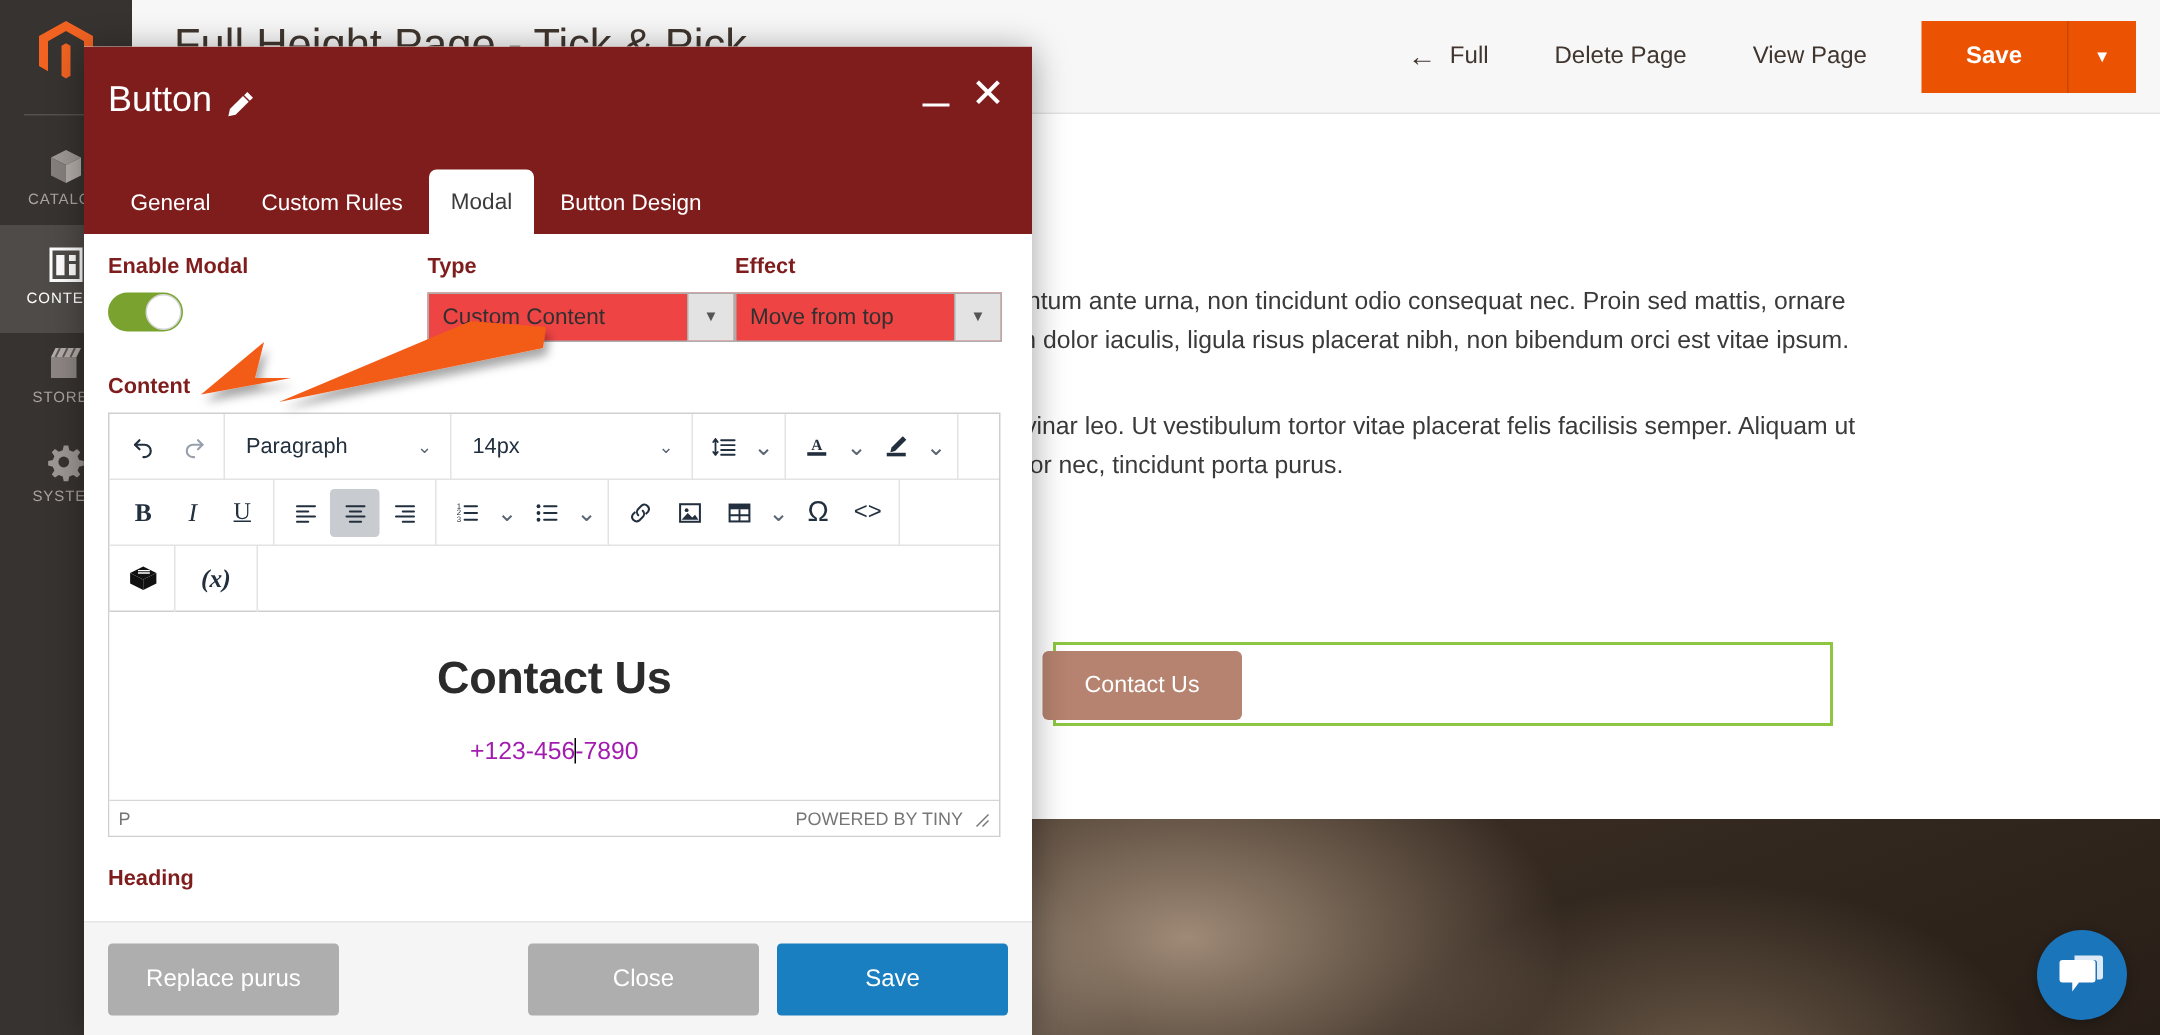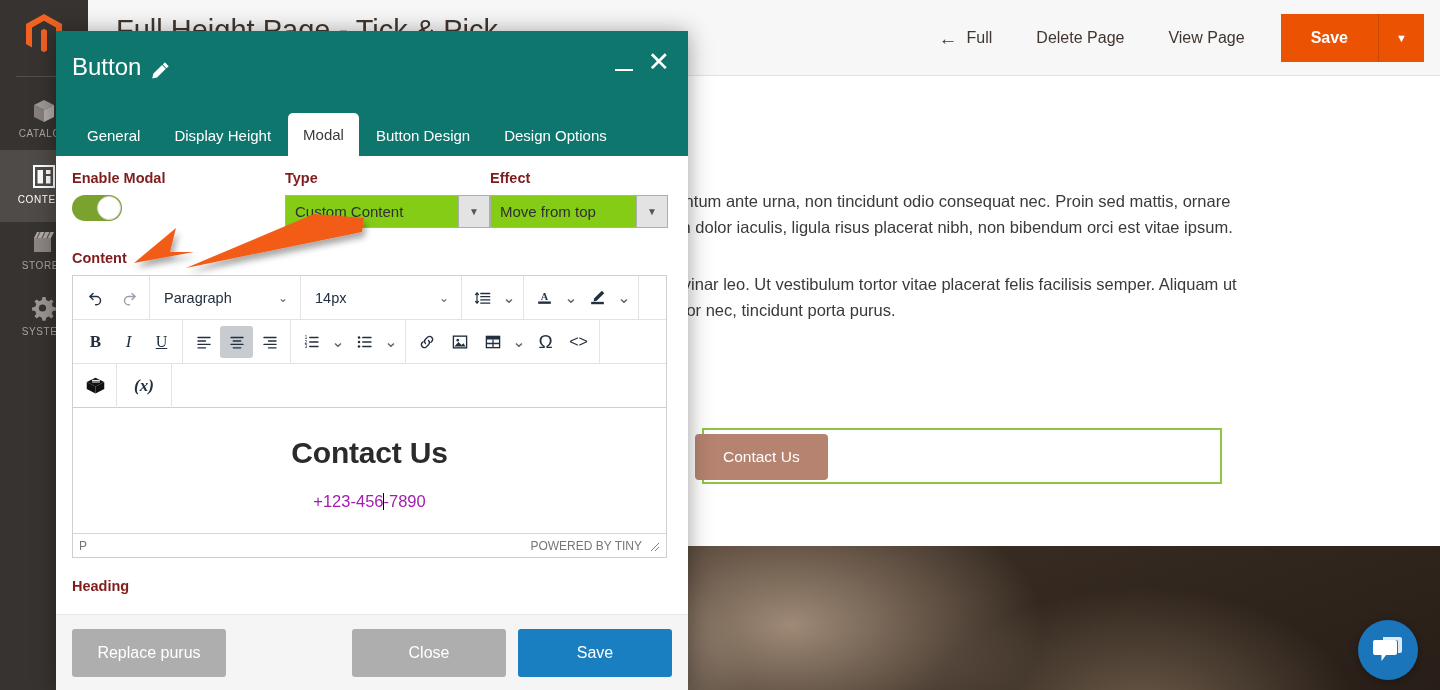--- a/index.html
+++ b/index.html
@@ -110,21 +110,21 @@
   }
 
   
   .modal {
     position: absolute; left: 56px; top: 31px; width: 632px; height: 659px;
     background: #ffffff; z-index: 40;
     box-shadow: 0 2px 22px rgba(0,0,0,.38);
     display: flex; flex-direction: column;
     overflow: hidden;
   }
-  .modal-header { background: #0f766e; padding: 0; position: relative; flex: 0 0 auto; height: 125px; }
+  .modal-header { background: #7f1d1d; padding: 0; position: relative; flex: 0 0 auto; height: 125px; }
   .modal-title {
     position:absolute; left: 16px; top: 22px;
     color:#fff; font-size: 24px; display:flex; align-items:center; gap:10px;
   }
   .pencil-ico { display:inline-block; width: 19px; height: 19px; }
   .win-ctrls { position:absolute; right: 18px; top: 22px; display:flex; align-items:center; gap: 14px; }
   .win-min { color:#fff; font-size: 26px; line-height: 10px; cursor:pointer; user-select:none;
              display:block; width:18px; border-bottom: 2px solid #fff; height: 18px; }
   .win-close { color:#fff; font-size: 27px; line-height: 18px; cursor:pointer; user-select:none; font-weight: 300;}
 
@@ -149,21 +149,21 @@
   }
   .toggle {
     width: 50px; height: 26px; border-radius: 13px; background: #79a22e;
     position: relative; cursor: pointer; display:inline-block;
   }
   .toggle .knob {
     position:absolute; right: 1px; top: 1px; width: 24px; height: 24px;
     background:#fff; border-radius: 50%; border: 1px solid #d6d6d6;
   }
   .selectbox {
-    display:flex; align-items:stretch; height: 33px; border: 1px solid #adadad; background:#84cc16;
+    display:flex; align-items:stretch; height: 33px; border: 1px solid #adadad; background:#ef4444;
     cursor: pointer; min-width: 178px;
   }
   .selectbox .sel-val {
     flex: 1 1 auto; padding: 0 9px; display:flex; align-items:center;
     font-size: 15px; color: #303030; white-space: nowrap;
   }
   .selectbox .sel-caret {
     width: 31px; background: #e3e3e3; border-left: 1px solid #adadad;
     display:flex; align-items:center; justify-content:center; font-size: 10px; color:#555;
   }
@@ -336,24 +336,23 @@
           </svg>
         </span>
       </div>
       <div class="win-ctrls">
         <span class="win-min"></span>
         <span class="win-close">✕</span>
       </div>
 
       <div class="tabs">
         <div class="tab">General</div>
-        <div class="tab">Display Height</div>
+        <div class="tab">Custom Rules</div>
         <div class="tab active">Modal</div>
         <div class="tab">Button Design</div>
-        <div class="tab">Design Options</div>
       </div>
     </div>
 
     <div class="modal-body">
 
       <div class="field-row">
         <div class="fld" style="width:213px;">
           <label class="fld-label">Enable Modal</label>
           <div class="toggle"><span class="knob"></span></div>
         </div>

